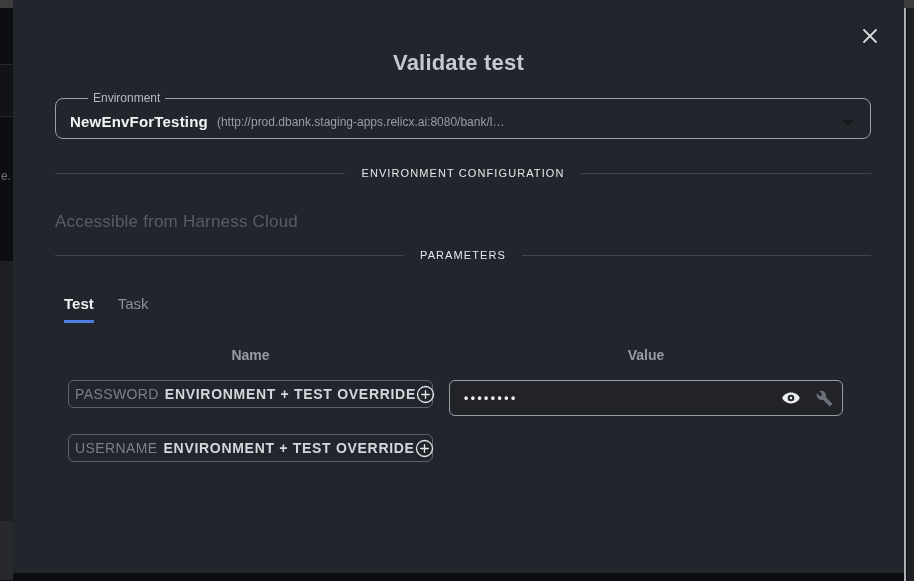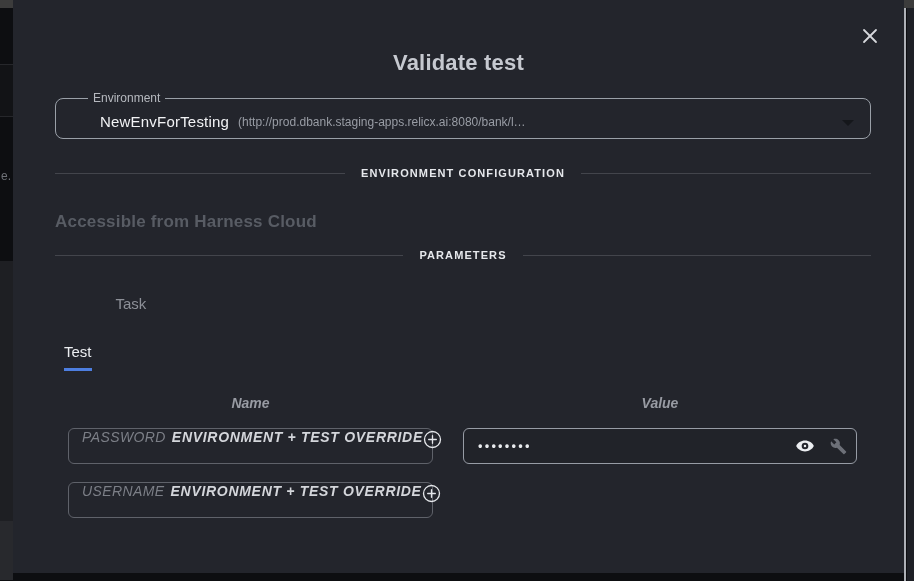--- a/index.html
+++ b/index.html
@@ -26,48 +26,48 @@
   .modal { position:absolute; left:13px; top:0; width:891px; height:573px; background:#23252c; }
   .close-btn { position:absolute; top:26px; right:24px; width:20px; height:20px;
     display:flex; align-items:center; justify-content:center; cursor:pointer; background:none; border:none; }
   .modal-title { margin-top:50px; text-align:center; color:#c6c9d0; font-size:22px;
     font-weight:bold; letter-spacing:.2px; }
 
   
   .env-fieldset { margin:15px 33px 0 42px; height:48px; border:1px solid #9aa0a8;
     border-radius:8px; position:relative; display:flex; align-items:center; padding:0 14px; cursor:pointer; }
   .env-fieldset legend { font-size:12px; color:#b6b9bf; padding:0 5px; margin-left:18px; font-weight:normal; }
-  .env-name { color:#f2f3f5; font-size:15px; font-weight:normal; letter-spacing:.2px;margin-left:30px; }
+  .env-name { color:#f2f3f5; font-size:15px; font-weight:bold; letter-spacing:.2px; }
   .env-url { color:#999da5; font-size:12px; margin-left:9px; white-space:nowrap; overflow:hidden; }
   .caret-down { position:absolute; right:16px; top:50%; margin-top:-2px; width:0; height:0;
     border-left:6px solid transparent; border-right:6px solid transparent; border-top:6px solid #15171b; }
 
   
   .divider { display:flex; align-items:center; gap:16px; margin-left:42px; margin-right:33px; }
   .div-line { flex:1; height:1px; background:#43454c; }
-  .div-label { font-size:11px; font-weight:bold; letter-spacing:1.1px; color:#e6e8ec; white-space:nowrap; }
+  .div-label { font-size:11px; font-weight:normal; letter-spacing:1.1px; color:#e6e8ec; white-space:nowrap; }
   .divider.first { margin-top:28px; }
   .divider.second { margin-top:17px; }
 
-  .env-banner { margin:33px 33px 0 42px; color:#585c64; font-size:17px; font-weight:bold; letter-spacing:.2px; }
+  .env-banner { margin:33px 33px 0 42px; color:#585c64; font-size:17px; font-weight:normal; letter-spacing:.2px; }
 
   
   .tabs { margin:34px 33px 0 51px; display:flex; gap:24px; }
   .tab { font-size:15px; color:#8d9098; padding-bottom:8px; border-bottom:3px solid transparent; cursor:pointer; }
-  .tab.active { color:#eceef1; font-weight:normal; border-bottom-color:#4d7ee0;margin-top:48px; }
+  .tab.active { color:#eceef1; font-weight:bold; border-bottom-color:#4d7ee0; }
 
   
-  .params { margin-left:55px; width:789px; display:grid; grid-template-columns:365px 394px; column-gap:30px;font-style:italic; }
+  .params { margin-left:55px; width:789px; display:grid; grid-template-columns:365px 394px; column-gap:16px; }
   .params.headers { margin-top:24px; }
   .col-header { text-align:center; color:#989ba3; font-size:14px; font-weight:bold; }
   .params.row1 { margin-top:17px; }
   .params.row2 { margin-top:18px; }
 
-  .name-field { height:36px; border:1px solid #5f626a; border-radius:6px;
-    display:flex; align-items:flex-start; padding:0 11px 0 13px; background:transparent; }
+  .name-field { height:28px; border:1px solid #5f626a; border-radius:6px;
+    display:flex; align-items:center; padding:0 11px 0 6px; background:transparent; }
   .param-name { color:#7c7f87; font-size:14px; letter-spacing:.4px; }
   .param-badge { margin-left:6px; color:#d4d6db; font-size:14px; font-weight:bold;
     letter-spacing:.7px; white-space:nowrap; }
   .plus-btn { margin-left:auto; width:20px; height:20px; display:flex; align-items:center;
     justify-content:center; background:none; border:none; cursor:pointer; }
 
   .value-field { height:36px; border:1px solid #979ca5; border-radius:6px;
     display:flex; align-items:center; padding:0 9px 0 14px; background:#212329; }
   .value-text { flex:1; color:#e9ebee; font-size:14px; }
   .value-text.masked { font-size:12px; font-weight:bold; letter-spacing:2.5px; }

